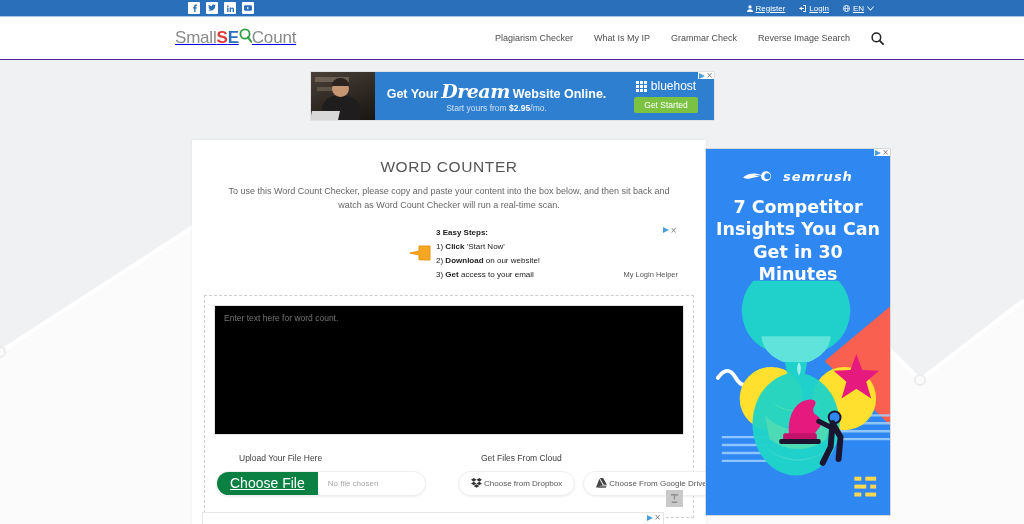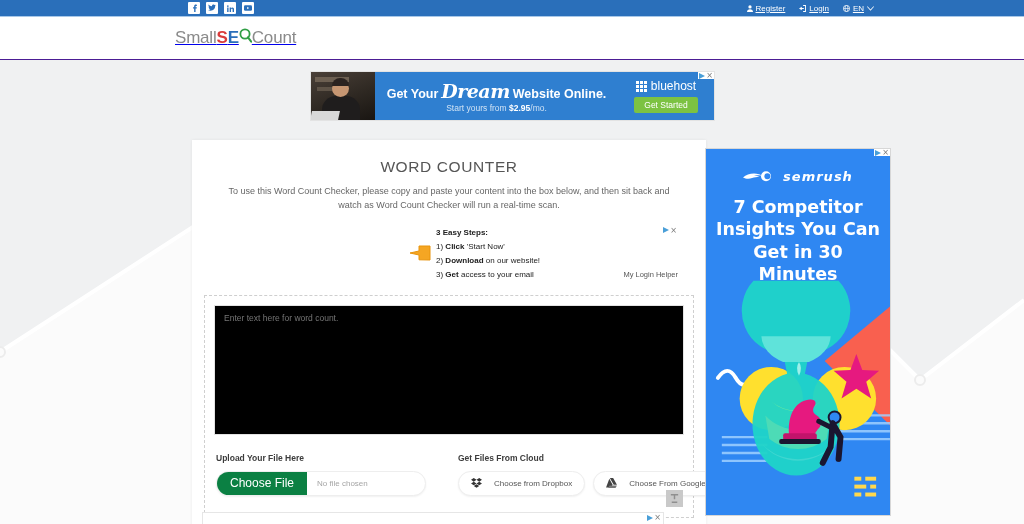--- a/index.html
+++ b/index.html
@@ -116,31 +116,31 @@
     width:100%; height:130px; border:1px solid #e3e3e3; background:#000000;
     font-size:8.5px; color:#9a9a9a; padding:7px 9px; resize:none; outline:none;
     font-family:"Liberation Sans", sans-serif;
   }
   #ta-handle {
     position:absolute; right:10px; bottom:10px; width:17px; height:17px;
     background:#c9c9c9; display:flex; align-items:center; justify-content:center;
   }
   #upload-row { display:flex; margin-top:14px; padding:0 2px 12px; }
   .up-col { flex:none; }
-  .up-label { font-size:8.5px; font-weight:bold; color:#3c3c3c; margin-bottom:8px; }
+  .up-label { font-size:8.5px; font-weight:normal; color:#3c3c3c; margin-bottom:8px;margin-left:23px; }
   #file-control { display:flex; align-items:center; width:210px; height:25px; border-radius:13px; background:#fff; border:1px solid #eee; overflow:hidden; box-shadow:0 1px 2px rgba(0,0,0,.06); }
   #choose-file-btn {
-    background:#0b8043; color:#fff; font-size:12px; height:100%;
-    display:flex; align-items:center; padding:16px 13px; white-space:nowrap;
+    background:#0b8043; color:#fff; font-size:14px; height:100%;
+    display:flex; align-items:center; padding:16px 13px; white-space:nowrap;text-decoration:underline;
   }
   #file-name { font-size:8px; color:#a5a5a5; padding-left:10px; }
   #cloud-col { margin-left:32px; }
   #cloud-btns { display:flex; gap:8px; }
   .cloud-btn {
-    display:flex; align-items:center; gap:12px; height:25px; padding:0 12px;
+    display:flex; align-items:center; gap:2px; height:25px; padding:0 12px;
     border-radius:13px; background:#fff; border:1px solid #eee;
     box-shadow:0 1px 2px rgba(0,0,0,.06); font-size:8px; color:#555; white-space:nowrap;
   }
 
   
   #bottom-ad {
     position:absolute; left:202px; top:512px; width:462px; height:30px;
     background:#fff; border:1px solid #e6e6e6; z-index:3;
   }
   #bottom-adchoice { position:absolute; right:1px; top:1px; }
@@ -226,20 +226,32 @@
   <a id="logo" href="#">
     <span class="lg-gray">Small</span>
       <span class="lg-s">S</span>
       <span class="lg-e">E</span>
       <span class="lg-o"><svg width="13" height="15" viewBox="0 0 13 15">
           <circle cx="6" cy="6" r="4.6" fill="none" stroke="#2f9e44" stroke-width="1.8"></circle>
           <line x1="9" y1="9.4" x2="12.2" y2="13.6" stroke="#2f9e44" stroke-width="2" stroke-linecap="round"></line>
         </svg></span>
       <span class="lg-gray">Count</span>
   </a>
+  <nav id="nav">
+    <a href="#">Plagiarism Checker</a>
+    <a href="#">What Is My IP</a>
+    <a href="#">Grammar Check</a>
+    <a href="#">Reverse Image Search</a>
+    <span id="search-icon-btn">
+      <svg width="13" height="13" viewBox="0 0 14 14">
+          <circle cx="5.8" cy="5.8" r="4.6" fill="none" stroke="#222" stroke-width="1.6"></circle>
+          <line x1="9.3" y1="9.3" x2="13" y2="13" stroke="#222" stroke-width="1.9" stroke-linecap="round"></line>
+        </svg>
+    </span>
+  </nav>
 </div>
 
 <div id="banner-ad">
   <div id="ban-photo">
     <div class="shelf"></div>
       <div class="shelf2"></div>
     <div class="body"></div>
       <div class="head"></div>
       <div class="hair"></div>
       <div class="laptop"></div>

